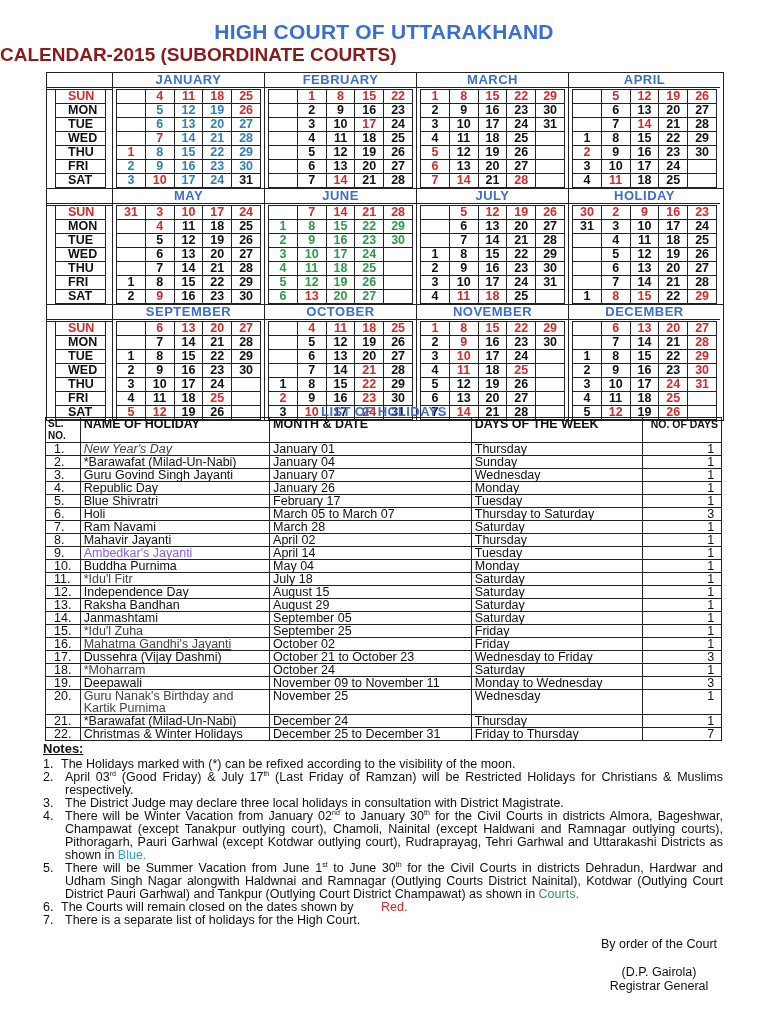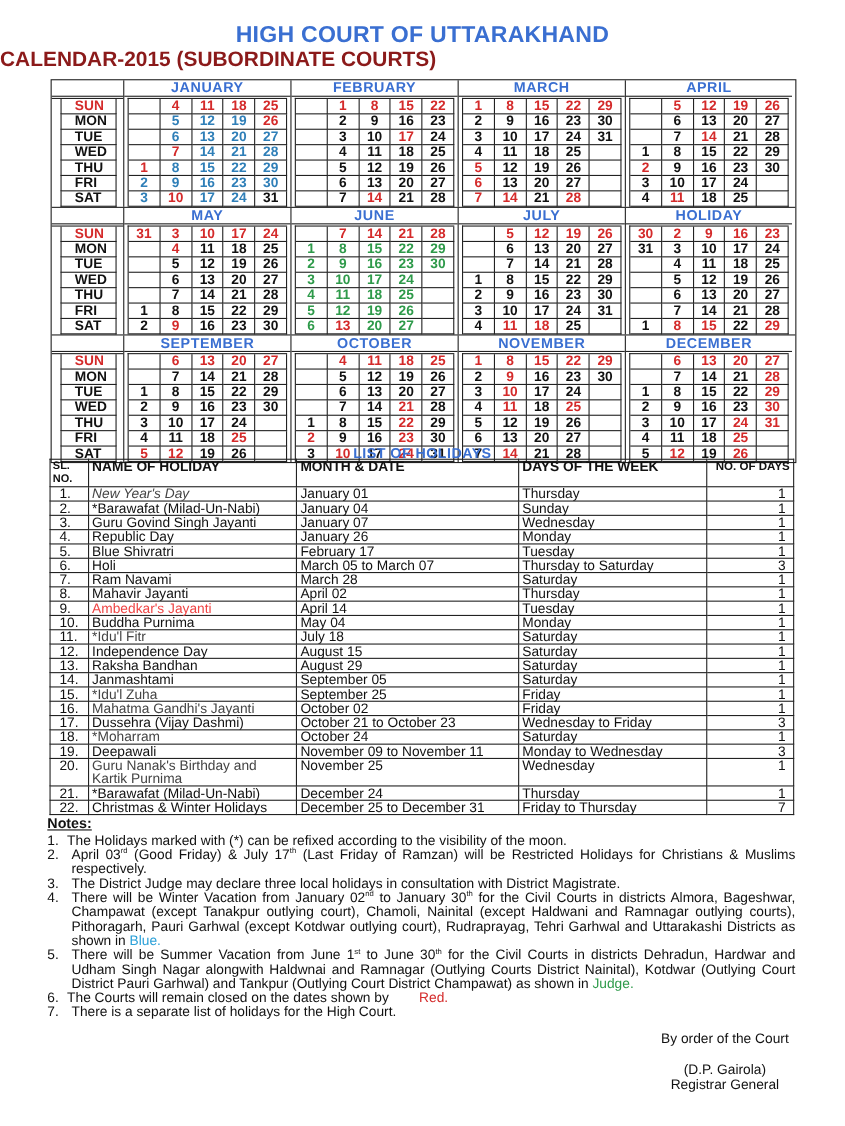--- a/index.html
+++ b/index.html
@@ -643,21 +643,21 @@
       </tr>
       <tr>
         <td class="sl">8.</td>
         <td>Mahavir Jayanti</td>
         <td>April 02</td>
         <td>Thursday</td>
         <td class="nd">1</td>
       </tr>
       <tr>
         <td class="sl">9.</td>
-        <td style="color: #ef4444;">Ambedkar's Jayanti</td>
+        <td style="color: #8b5cf6;">Ambedkar's Jayanti</td>
         <td>April 14</td>
         <td>Tuesday</td>
         <td class="nd">1</td>
       </tr>
       <tr>
         <td class="sl">10.</td>
         <td>Buddha Purnima</td>
         <td>May 04</td>
         <td>Monday</td>
         <td class="nd">1</td>
@@ -692,21 +692,21 @@
       </tr>
       <tr>
         <td class="sl">15.</td>
         <td style="color: rgb(68, 68, 68);">*Idu'l Zuha</td>
         <td>September 25</td>
         <td>Friday</td>
         <td class="nd">1</td>
       </tr>
       <tr>
         <td class="sl">16.</td>
-        <td style="color: rgb(68, 68, 68);">Mahatma Gandhi's Jayanti</td>
+        <td style="color: rgb(68, 68, 68); text-decoration: underline;">Mahatma Gandhi's Jayanti</td>
         <td>October 02</td>
         <td>Friday</td>
         <td class="nd">1</td>
       </tr>
       <tr>
         <td class="sl">17.</td>
         <td>Dussehra (Vijay Dashmi)</td>
         <td>October 21 to October 23</td>
         <td>Wednesday to Friday</td>
         <td class="nd">3</td>
@@ -763,21 +763,21 @@
       <div class="note">
         <span class="n">3.</span>
         <span class="t">The District Judge may declare three local holidays in consultation with District Magistrate.</span>
       </div>
       <div class="note">
         <span class="n">4.</span>
         <span class="t">There will be Winter Vacation from January 02<sup>nd</sup> to January 30<sup>th</sup> for the Civil Courts in districts Almora, Bageshwar, Champawat (except Tanakpur outlying court), Chamoli, Nainital (except Haldwani and Ramnagar outlying courts), Pithoragarh, Pauri Garhwal (except Kotdwar outlying court), Rudraprayag, Tehri Garhwal and Uttarakashi Districts as shown in <span class="blue">Blue.</span></span>
       </div>
       <div class="note">
         <span class="n">5.</span>
-        <span class="t">There will be Summer Vacation from June 1<sup>st</sup> to June 30<sup>th</sup> for the Civil Courts in districts Dehradun, Hardwar and Udham Singh Nagar alongwith Haldwnai and Ramnagar (Outlying Courts District Nainital), Kotdwar (Outlying Court District Pauri Garhwal) and Tankpur (Outlying Court District Champawat) as shown in <span class="green">Judge.</span></span>
+        <span class="t">There will be Summer Vacation from June 1<sup>st</sup> to June 30<sup>th</sup> for the Civil Courts in districts Dehradun, Hardwar and Udham Singh Nagar alongwith Haldwnai and Ramnagar (Outlying Courts District Nainital), Kotdwar (Outlying Court District Pauri Garhwal) and Tankpur (Outlying Court District Champawat) as shown in <span class="green">Courts.</span></span>
       </div>
       <div class="note first">
         <span class="n">6.</span>
         <span class="t">The Courts will remain closed on the dates shown by <span class="red">Red.</span></span>
       </div>
       <div class="note">
         <span class="n">7.</span>
         <span class="t">There is a separate list of holidays for the High Court.</span>
       </div>
     </div>

